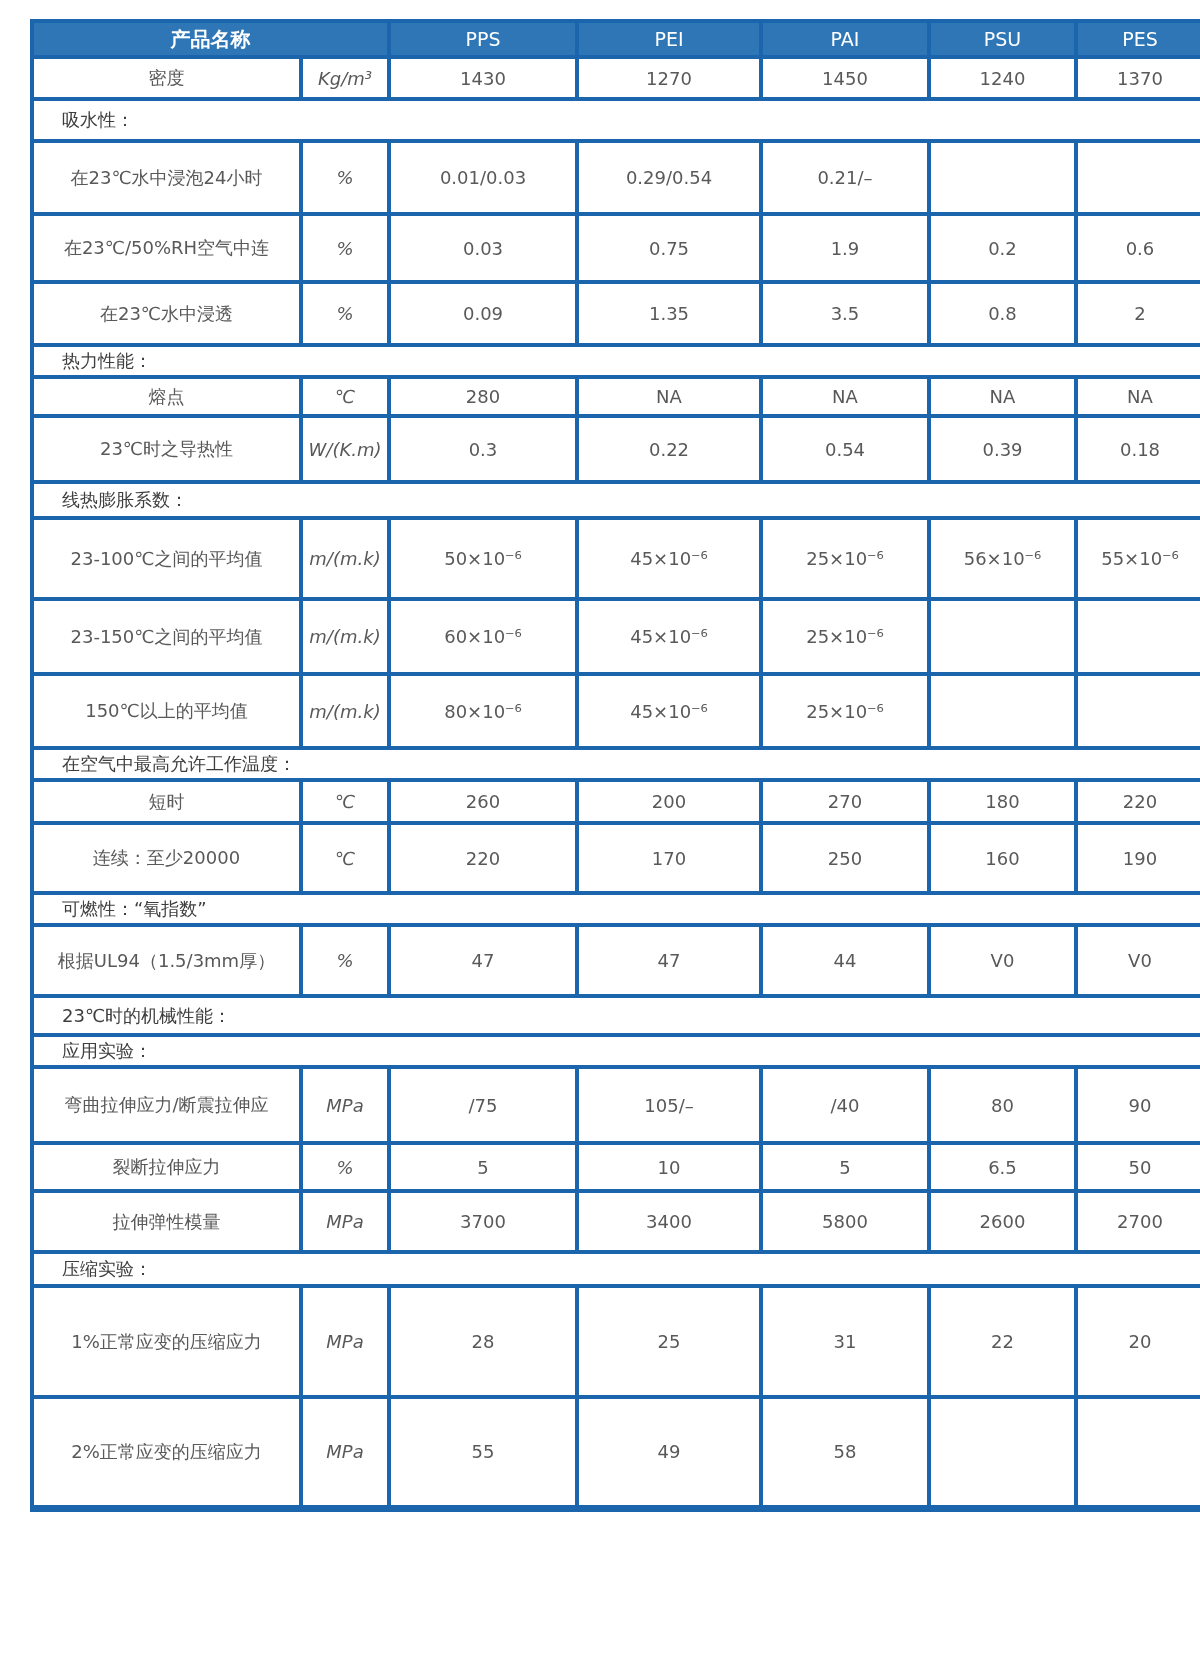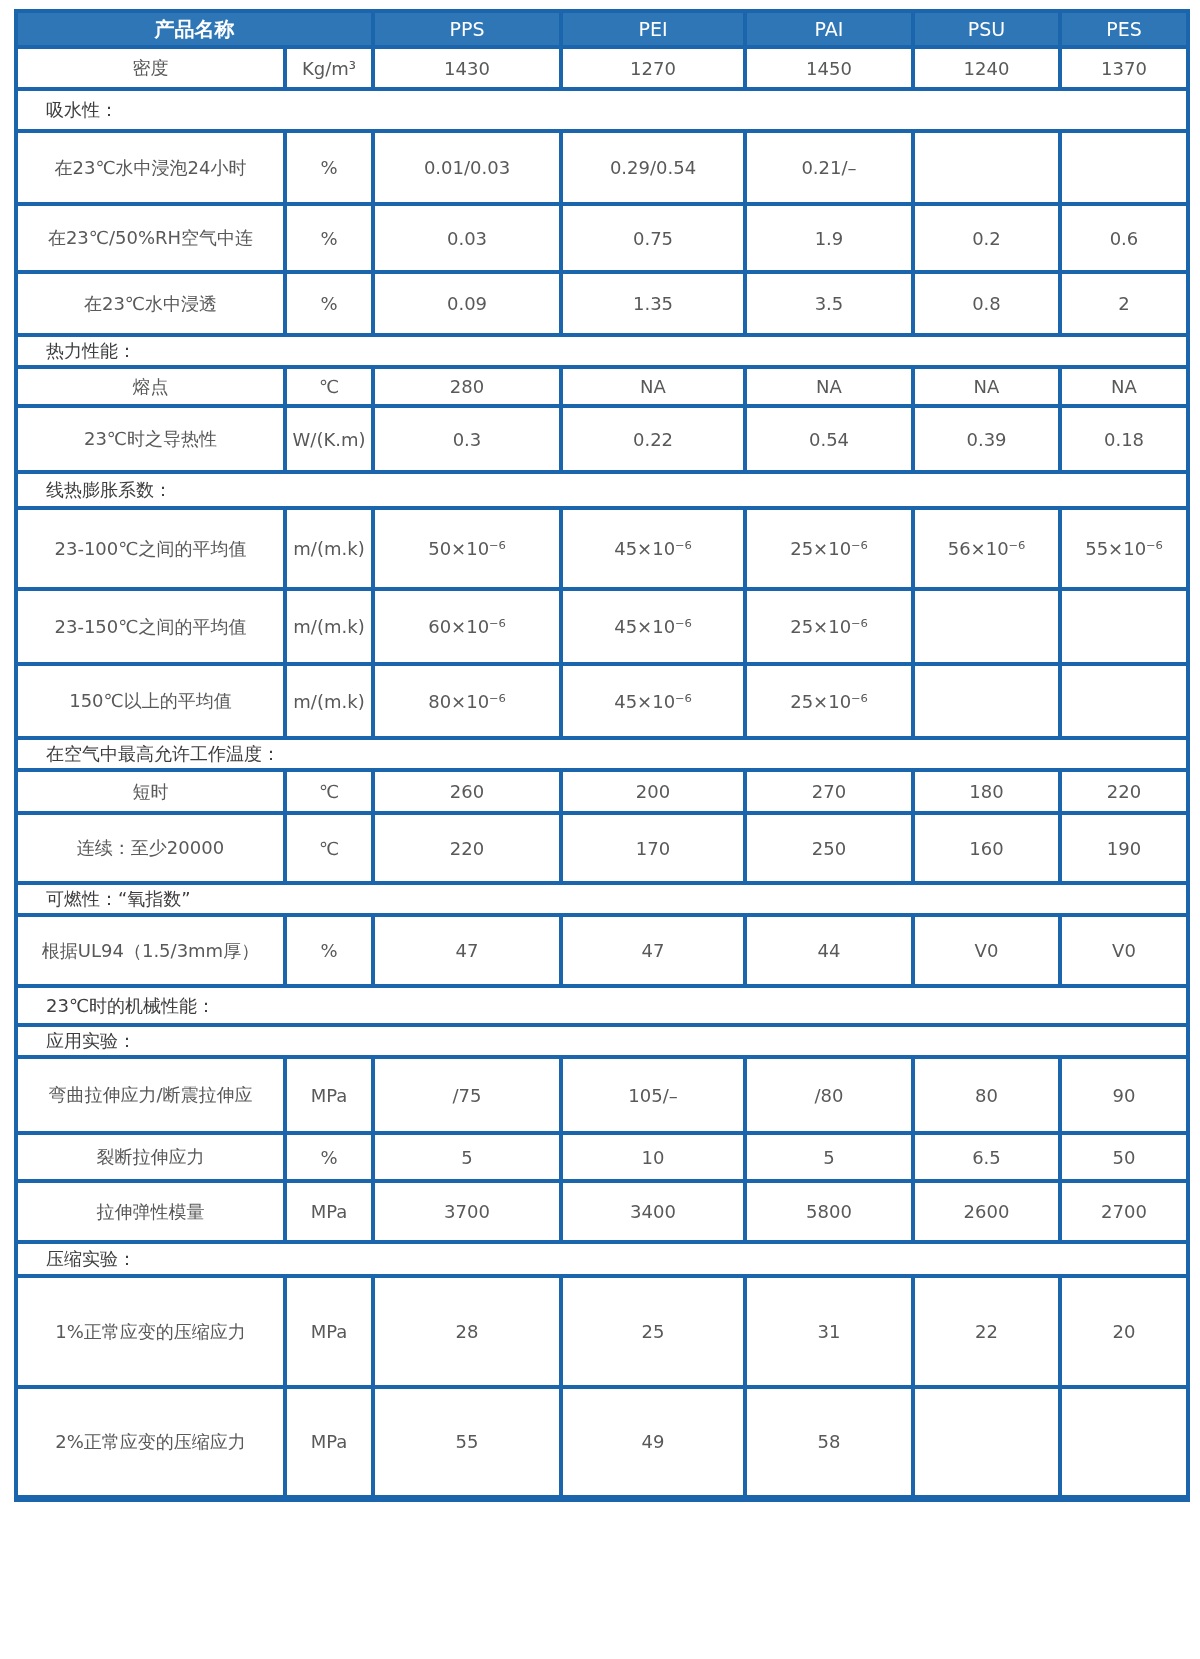--- a/index.html
+++ b/index.html
@@ -1,21 +1,21 @@
 <!DOCTYPE html>
 <html><head>
 <meta charset="utf-8">
 <style>
   html,body{margin:0;padding:0;background:#ffffff;}
   body{
     width:1200px;height:1659px;
     font-family:"DejaVu Sans","Liberation Sans",sans-serif;
     -webkit-font-smoothing:antialiased;
   }
-  .tbl-wrap{padding:9px 14px;}
+  .tbl-wrap{padding:19px 14px;margin-left:16px;}
   table.spec{
     border-collapse:collapse;
     table-layout:fixed;
     width:1172px;
     border:4px solid #1b65ad;
     border-bottom:7px solid #1b65ad;
     background:#ffffff;
   }
   table.spec td{
     border:4px solid #1b65ad;
@@ -37,21 +37,21 @@
   tr.subhdr td{color:#444444;font-size:18px;}
   
   tr.sec td{
     text-align:left;
     padding-left:28px;
     color:#3e3e3e;
     font-size:18px;
   }
   
   td.lbl{color:#4c4c4c;}
-  td.unit{color:#4c4c4c;}
+  td.unit{color:#4c4c4c;font-style:italic;}
   td.val{color:#595959;}
 </style>
 </head>
 <body>
 
 <div class="tbl-wrap">
 <table class="spec">
   <colgroup>
     <col style="width:269px">
         <col style="width:88px">
@@ -219,21 +219,21 @@
 
   <tr class="sec" style="height:31px">
     <td colspan="7">应用实验：</td>
   </tr>
 
   <tr style="height:76px">
     <td class="lbl">弯曲拉伸应力/断震拉伸应</td>
     <td class="unit">MPa</td>
     <td class="val">/75</td>
     <td class="val">105/–</td>
-    <td class="val">/80</td>
+    <td class="val">/40</td>
     <td class="val">80</td>
     <td class="val">90</td>
   </tr>
 
   <tr style="height:48px">
     <td class="lbl">裂断拉伸应力</td>
     <td class="unit">%</td>
     <td class="val">5</td>
     <td class="val">10</td>
     <td class="val">5</td>

